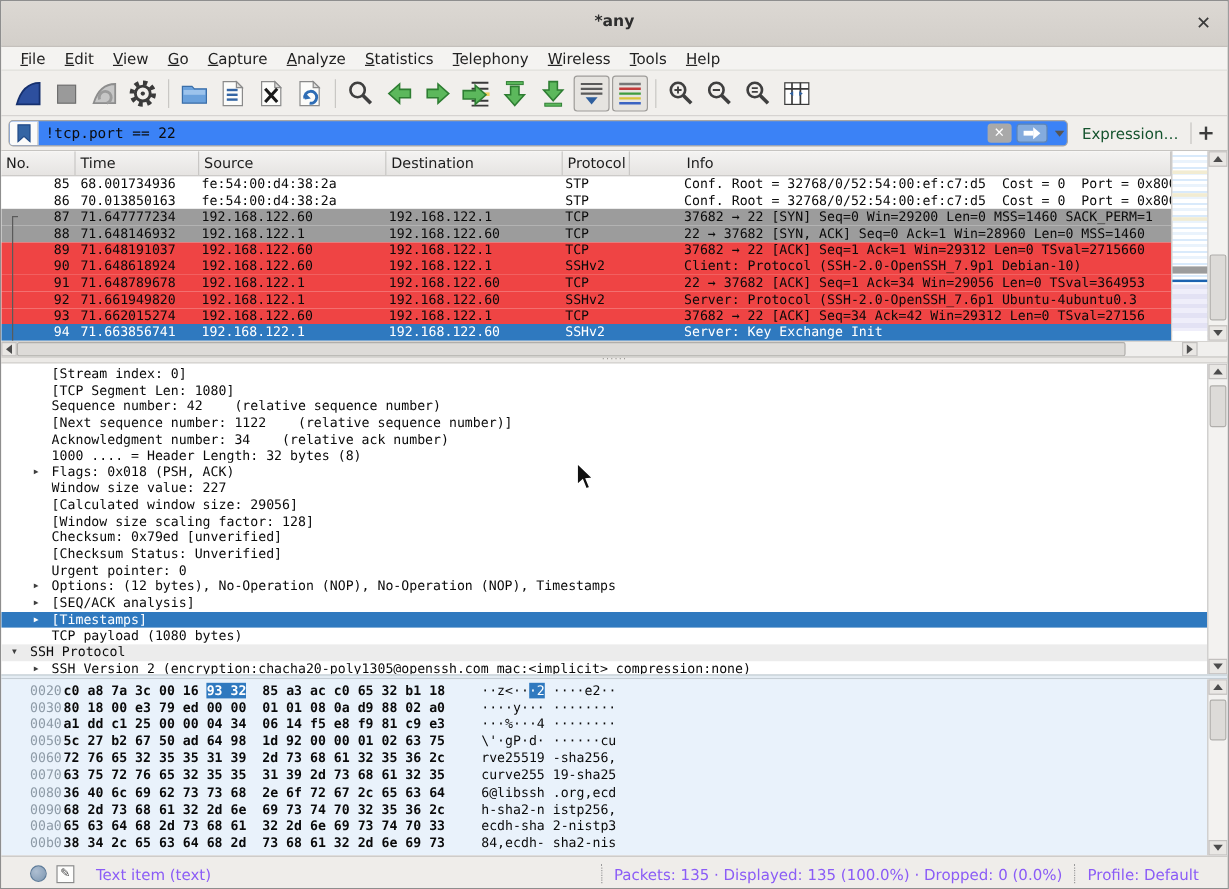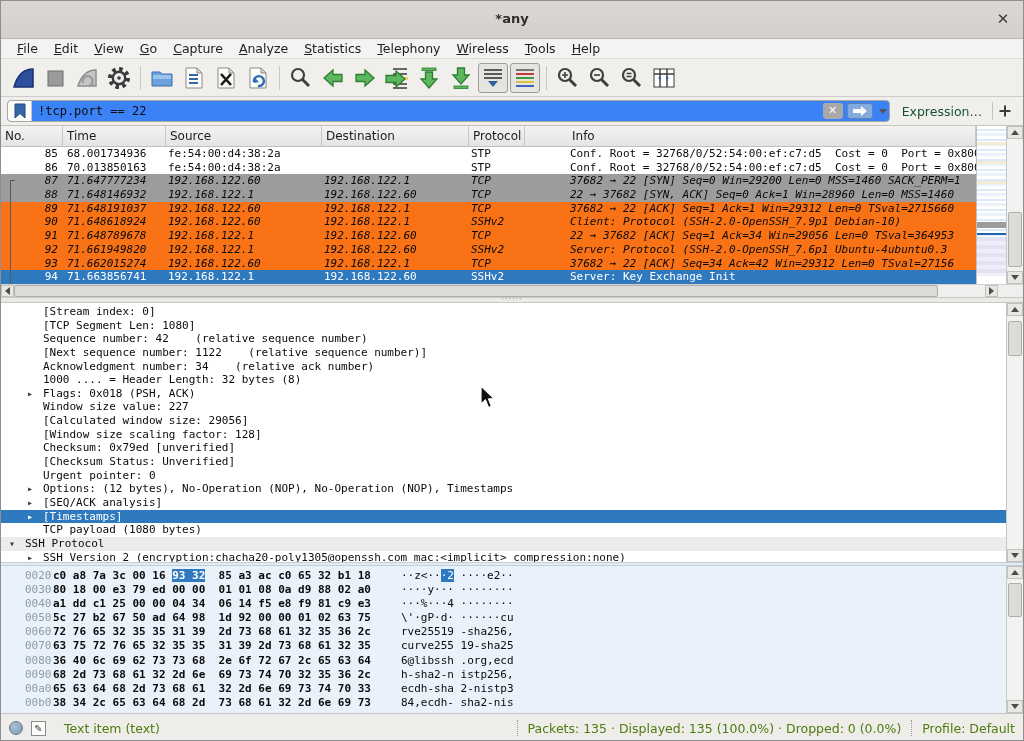--- a/index.html
+++ b/index.html
@@ -55,22 +55,22 @@
   
   .listarea{height:171px;flex:none;display:flex;flex-direction:column;background:#fff;border-bottom:1px solid #b9b7b4;}
   .listtop{height:158px;display:flex;flex:none;}
   .listleft{flex:1;display:flex;flex-direction:column;overflow:hidden;}
   .phead{height:21px;flex:none;display:flex;background:linear-gradient(#f4f3f2,#e6e4e2);border-bottom:1px solid #c2c0be;
          font-size:12px;color:#1c1c1c;}
   .phead .pc{border-right:1px solid #c9c7c5;text-align:left;padding-left:4px;line-height:20px;}
   .prowswrap{height:155px;flex:none;position:relative;overflow:hidden;
              font-family:"DejaVu Sans Mono","Liberation Mono",monospace;font-size:11px;}
   .prow{height:13.7px;line-height:13.7px;display:flex;background:#fff;color:#0a0a0a;}
-  .prow.gray{background:#9c9c9c;font-style:italic;}
-  .prow.lav{background:#f97316;font-style:italic;}
+  .prow.gray{background:#9c9c9c;}
+  .prow.lav{background:#ef4444;}
   .prow.selected{background:#2f79bf;color:#fff;}
   .pc{overflow:hidden;white-space:pre;flex:none;}
   .c-no{width:62px;text-align:right;padding-right:5px;}
   .c-time{width:103px;padding-left:4px;}
   .c-src{width:156px;padding-left:2px;}
   .c-dst{width:147px;padding-left:2px;}
   .c-proto{width:56px;padding-left:2px;}
   .c-len{width:43px;text-align:right;padding-right:5px;margin-top:36px;}
   .c-info{flex:1 1 auto;padding-left:2px;}
   .relline{position:absolute;left:9px;top:33px;width:5px;height:104px;border-left:1px solid #5a5a5a;
@@ -119,21 +119,21 @@
            font-family:"DejaVu Sans Mono","Liberation Mono",monospace;font-size:11px;}
   .hexcol{flex:1;padding-top:3px;overflow:hidden;}
   .hrow{height:14.1px;line-height:14.1px;display:flex;white-space:pre;}
   .hoff{width:52px;flex:none;color:#8d9aa6;padding-left:24px;}
   .hb{width:348px;flex:none;color:#0a0a0a;font-weight:bold;}
   .ha{flex:none;color:#0a0a0a;}
   .hl{background:#2f79bf;color:#fff;}
 
   
   .statusbar{height:29px;flex:none;background:#efedea;border-top:1px solid #c6c4c1;display:flex;align-items:center;
-             padding:0 8px;font-size:12.5px;color:#4d7c0f;}
+             padding:0 24px;font-size:12.5px;color:#8b5cf6;}
   .expertdot{width:14px;height:14px;border-radius:50%;background:radial-gradient(circle at 35% 35%,#aebfd2,#7e97b1);
              border:1px solid #5d7b99;margin-right:8px;flex:none;}
   .noteicon{width:15px;height:15px;background:#fdfdfc;border:1px solid #8a8a8a;margin-right:18px;flex:none;
             font-size:10px;line-height:13px;text-align:center;color:#444;}
   .noteicon::before{content:"✎";}
   .sspacer{flex:1;}
   .ssep{width:1px;height:16px;border-left:1px dotted #9a9a9a;margin:0 10px;flex:none;}
   .sbtext{white-space:pre;}
 
   

